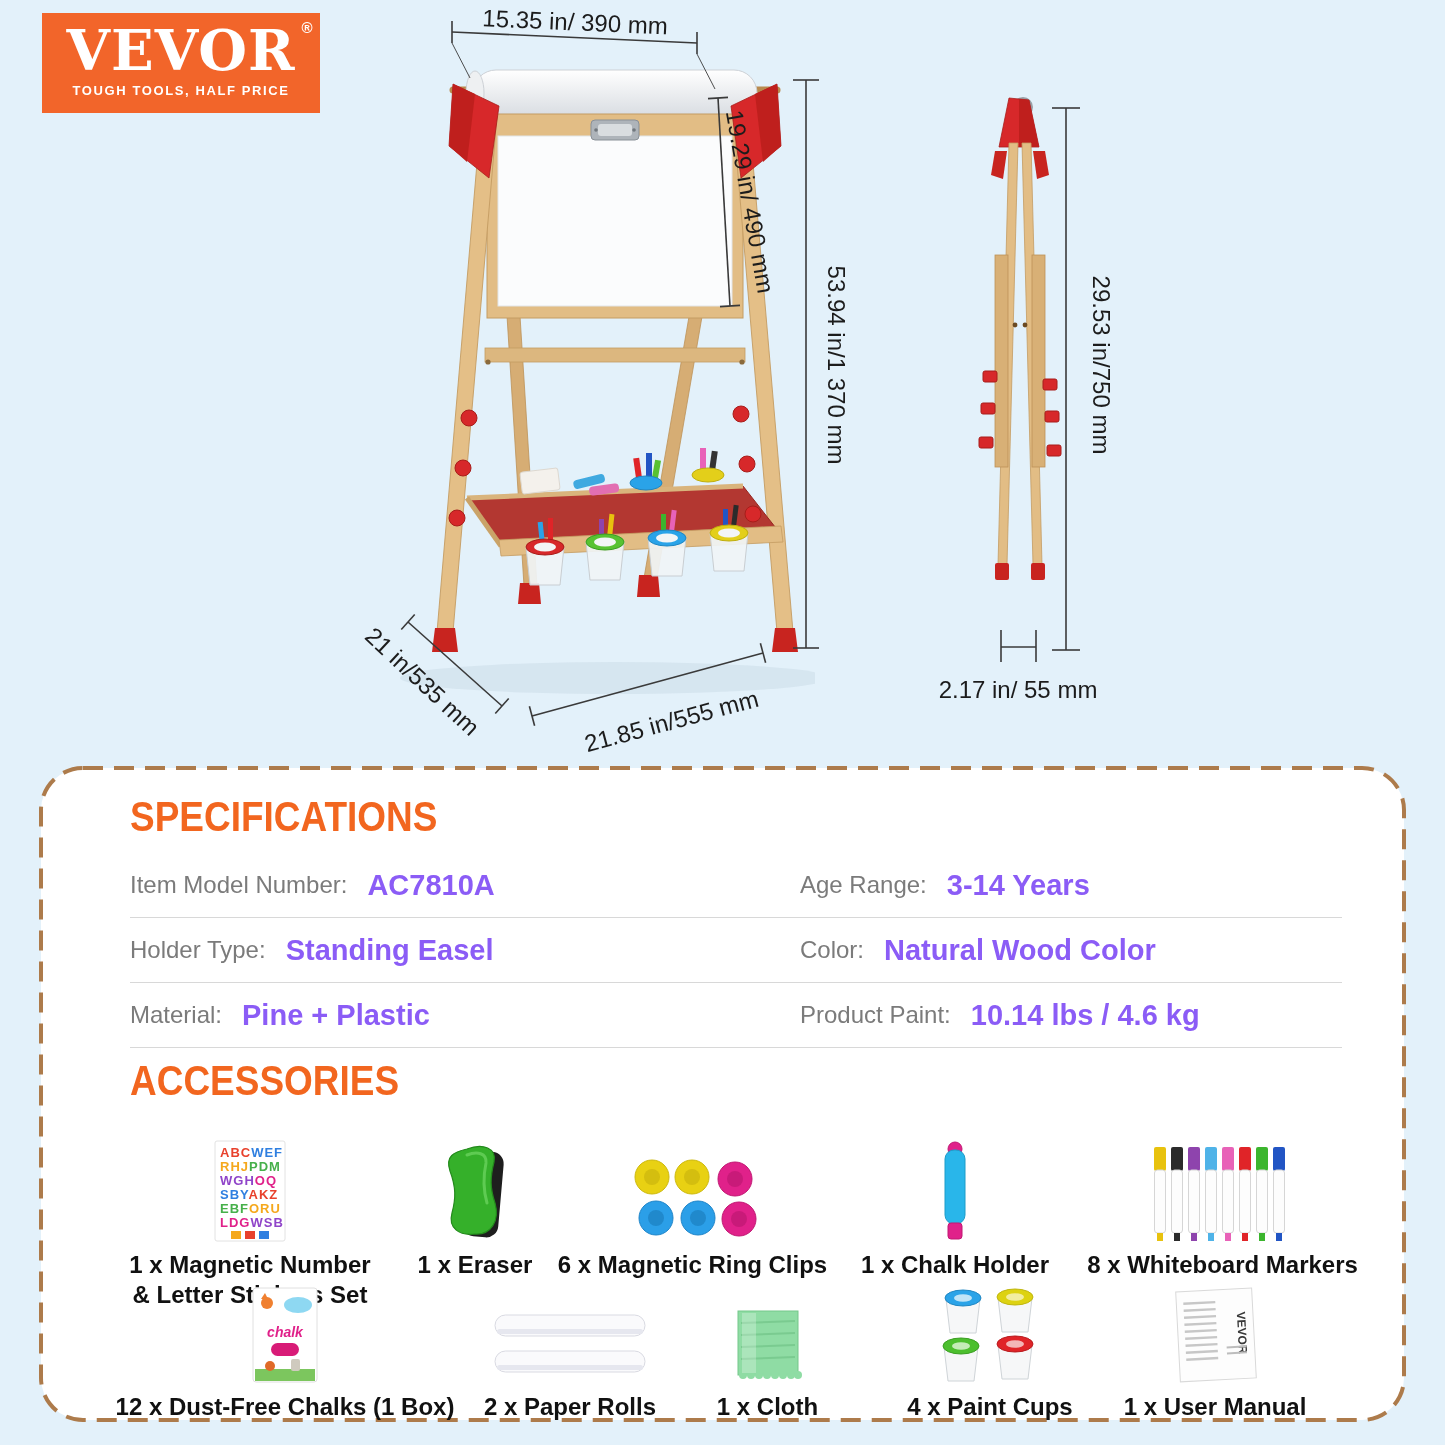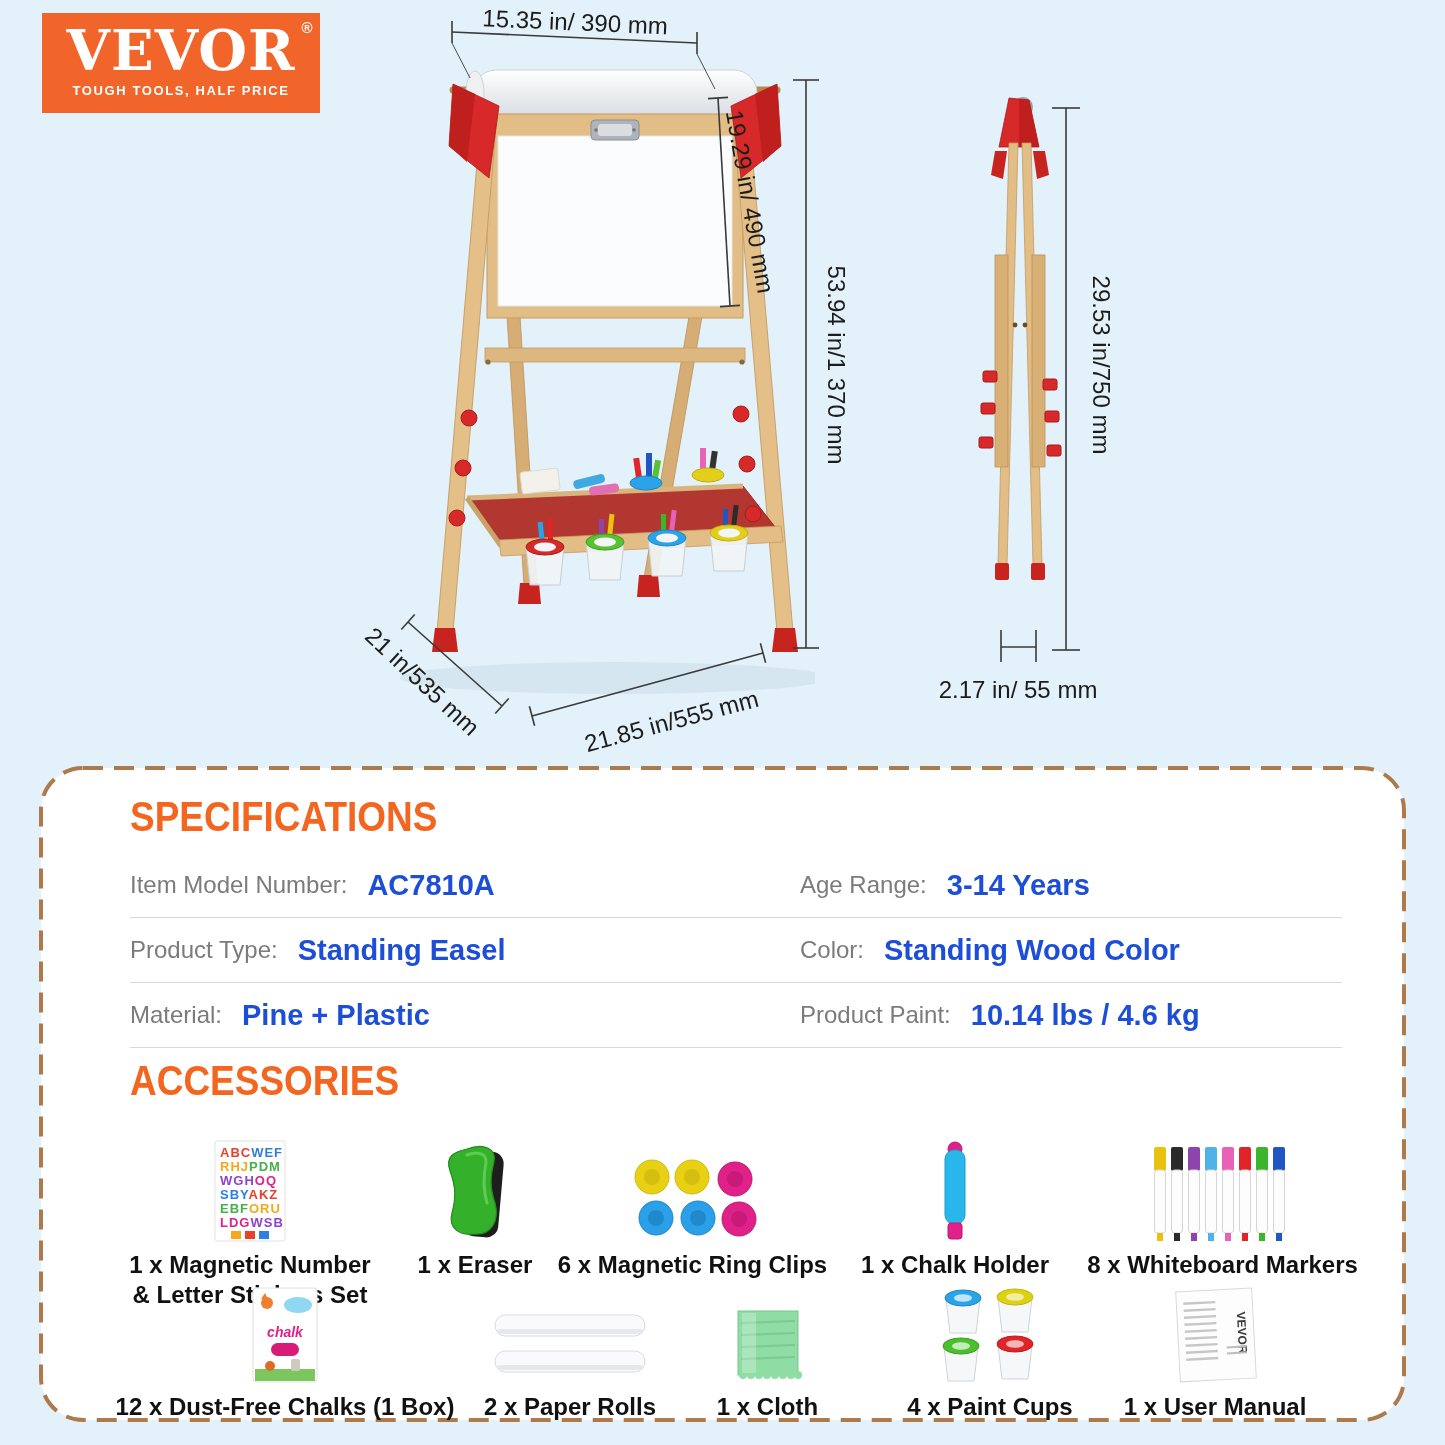--- a/index.html
+++ b/index.html
@@ -23,21 +23,21 @@
   .card-bg{position:absolute;left:0;top:0;}
   .spec-heading,.acc-heading{
     position:absolute;left:92px;color:#f2661f;font-size:42px;font-weight:800;
     transform:scaleX(.88);transform-origin:left center;letter-spacing:0px;white-space:nowrap;}
   .spec-heading{top:28px;}
   .acc-heading{top:292px;}
   .spec-grid{position:absolute;left:92px;top:88px;width:1212px;
     display:grid;grid-template-columns:670px 542px;}
   .spec-row{height:64px;display:flex;align-items:center;border-bottom:1.5px solid #d8d8d8;}
   .spec-label{color:#7b7b7b;font-size:24px;}
-  .spec-value{color:#1d4ed8;font-size:29px;font-weight:bold;margin-left:20px;white-space:nowrap;}
+  .spec-value{color:#8b5cf6;font-size:29px;font-weight:bold;margin-left:20px;white-space:nowrap;}
   .acc-cell{position:absolute;display:flex;flex-direction:column;align-items:center;margin-top:42px;}
   .acc-icon{display:flex;align-items:flex-end;justify-content:center;}
   .r1 .acc-icon{height:104px;}
   .r2 .acc-icon{height:92px;}
   .acc-label{margin-top:7px;font-size:24px;font-weight:bold;text-align:center;
     line-height:30px;white-space:nowrap;color:#111;}
   .acc-label.wrap{white-space:normal;width:262px;}
 </style>
 </head>
 <body>
@@ -223,26 +223,26 @@
   <div class="spec-grid">
     <div class="spec-row">
       <span class="spec-label">Item Model Number:</span>
       <span class="spec-value">AC7810A</span>
     </div>
     <div class="spec-row">
       <span class="spec-label">Age Range:</span>
       <span class="spec-value">3-14 Years</span>
     </div>
     <div class="spec-row">
-      <span class="spec-label">Product Type:</span>
+      <span class="spec-label">Holder Type:</span>
       <span class="spec-value">Standing Easel</span>
     </div>
     <div class="spec-row">
       <span class="spec-label">Color:</span>
-      <span class="spec-value">Standing Wood Color</span>
+      <span class="spec-value">Natural Wood Color</span>
     </div>
     <div class="spec-row">
       <span class="spec-label">Material:</span>
       <span class="spec-value">Pine + Plastic</span>
     </div>
     <div class="spec-row">
       <span class="spec-label">Product Paint:</span>
       <span class="spec-value">10.14 lbs / 4.6 kg</span>
     </div>
   </div>

